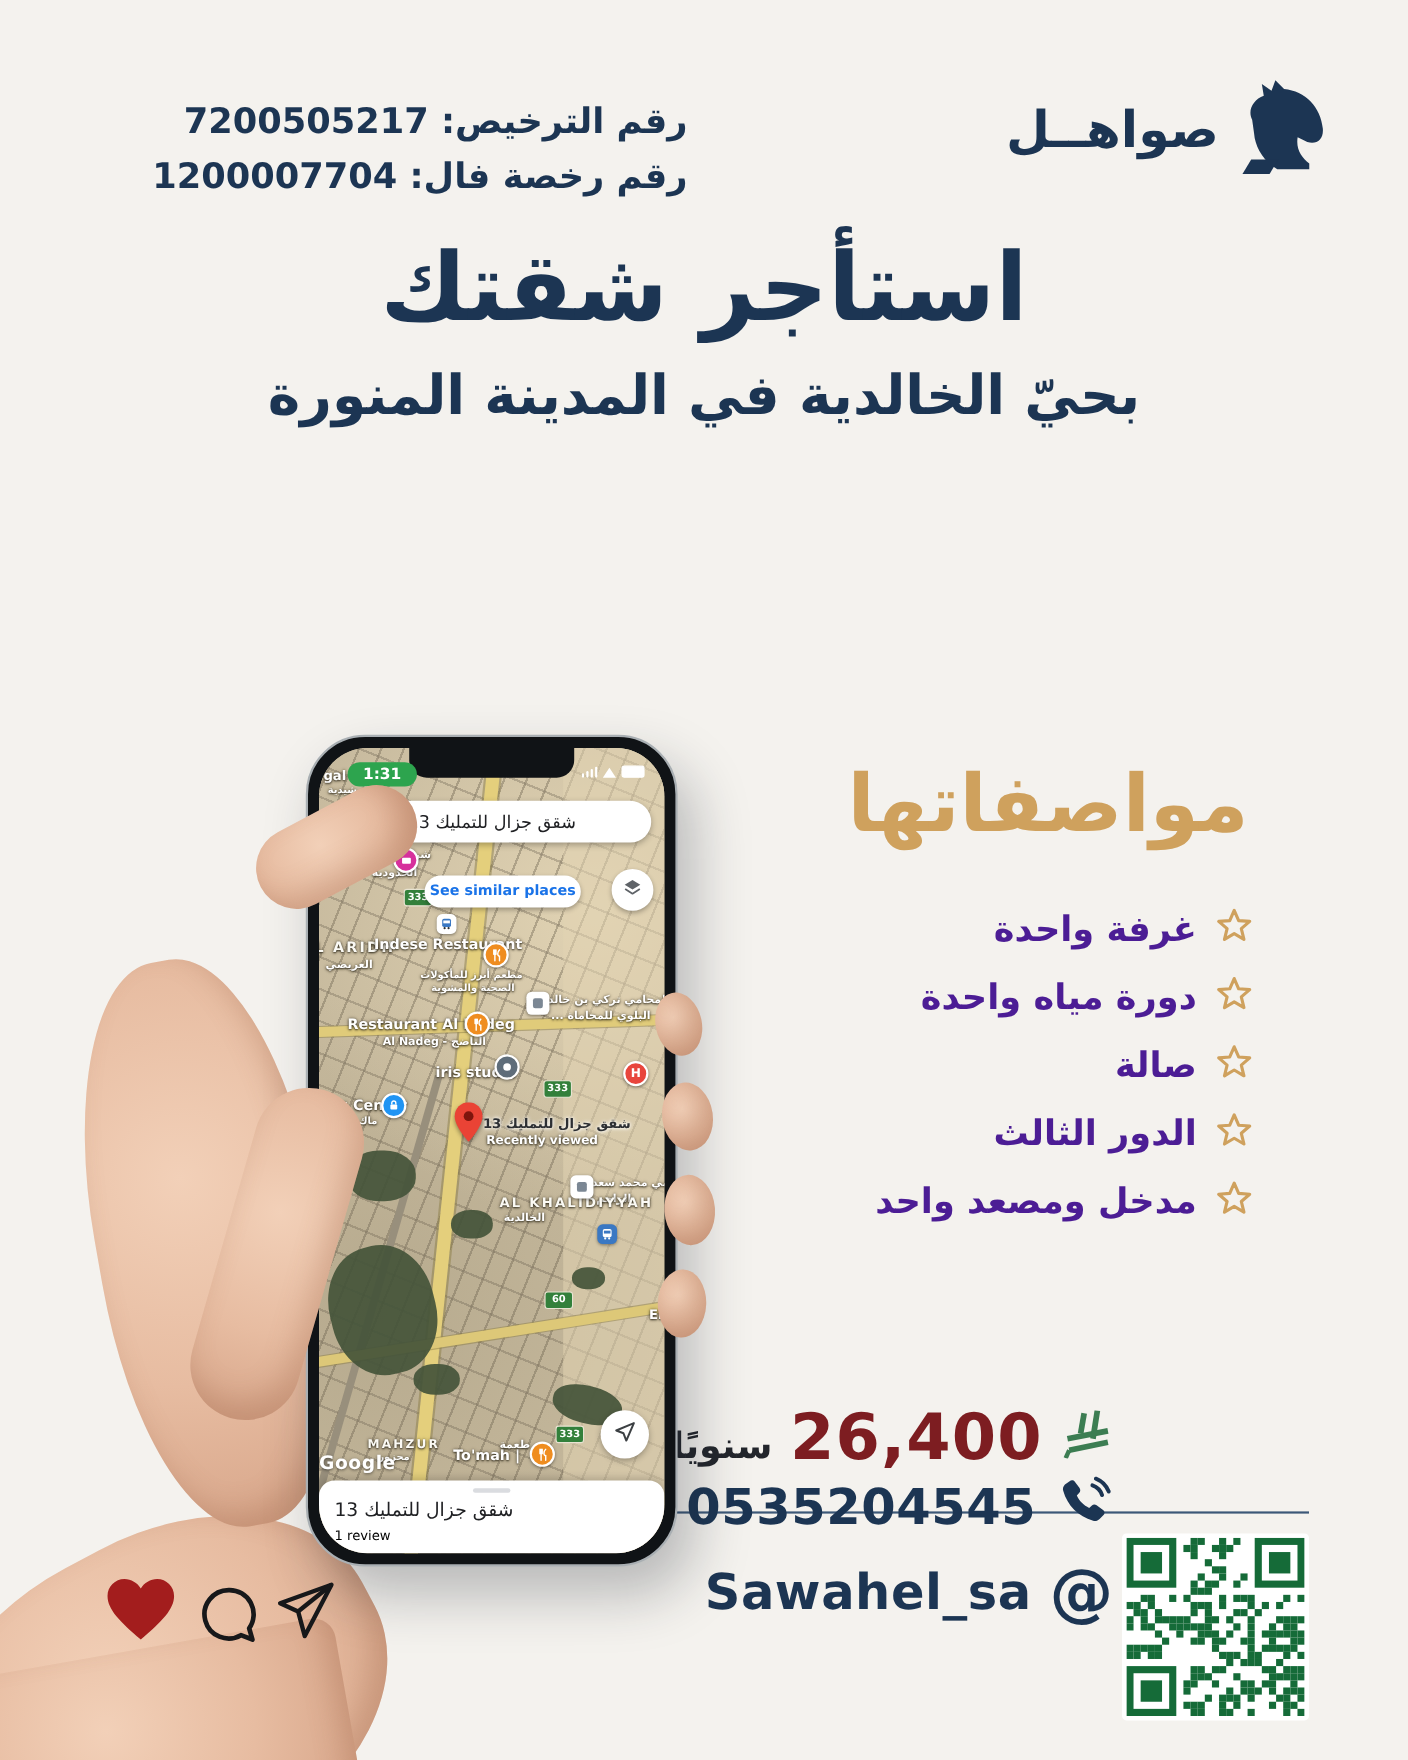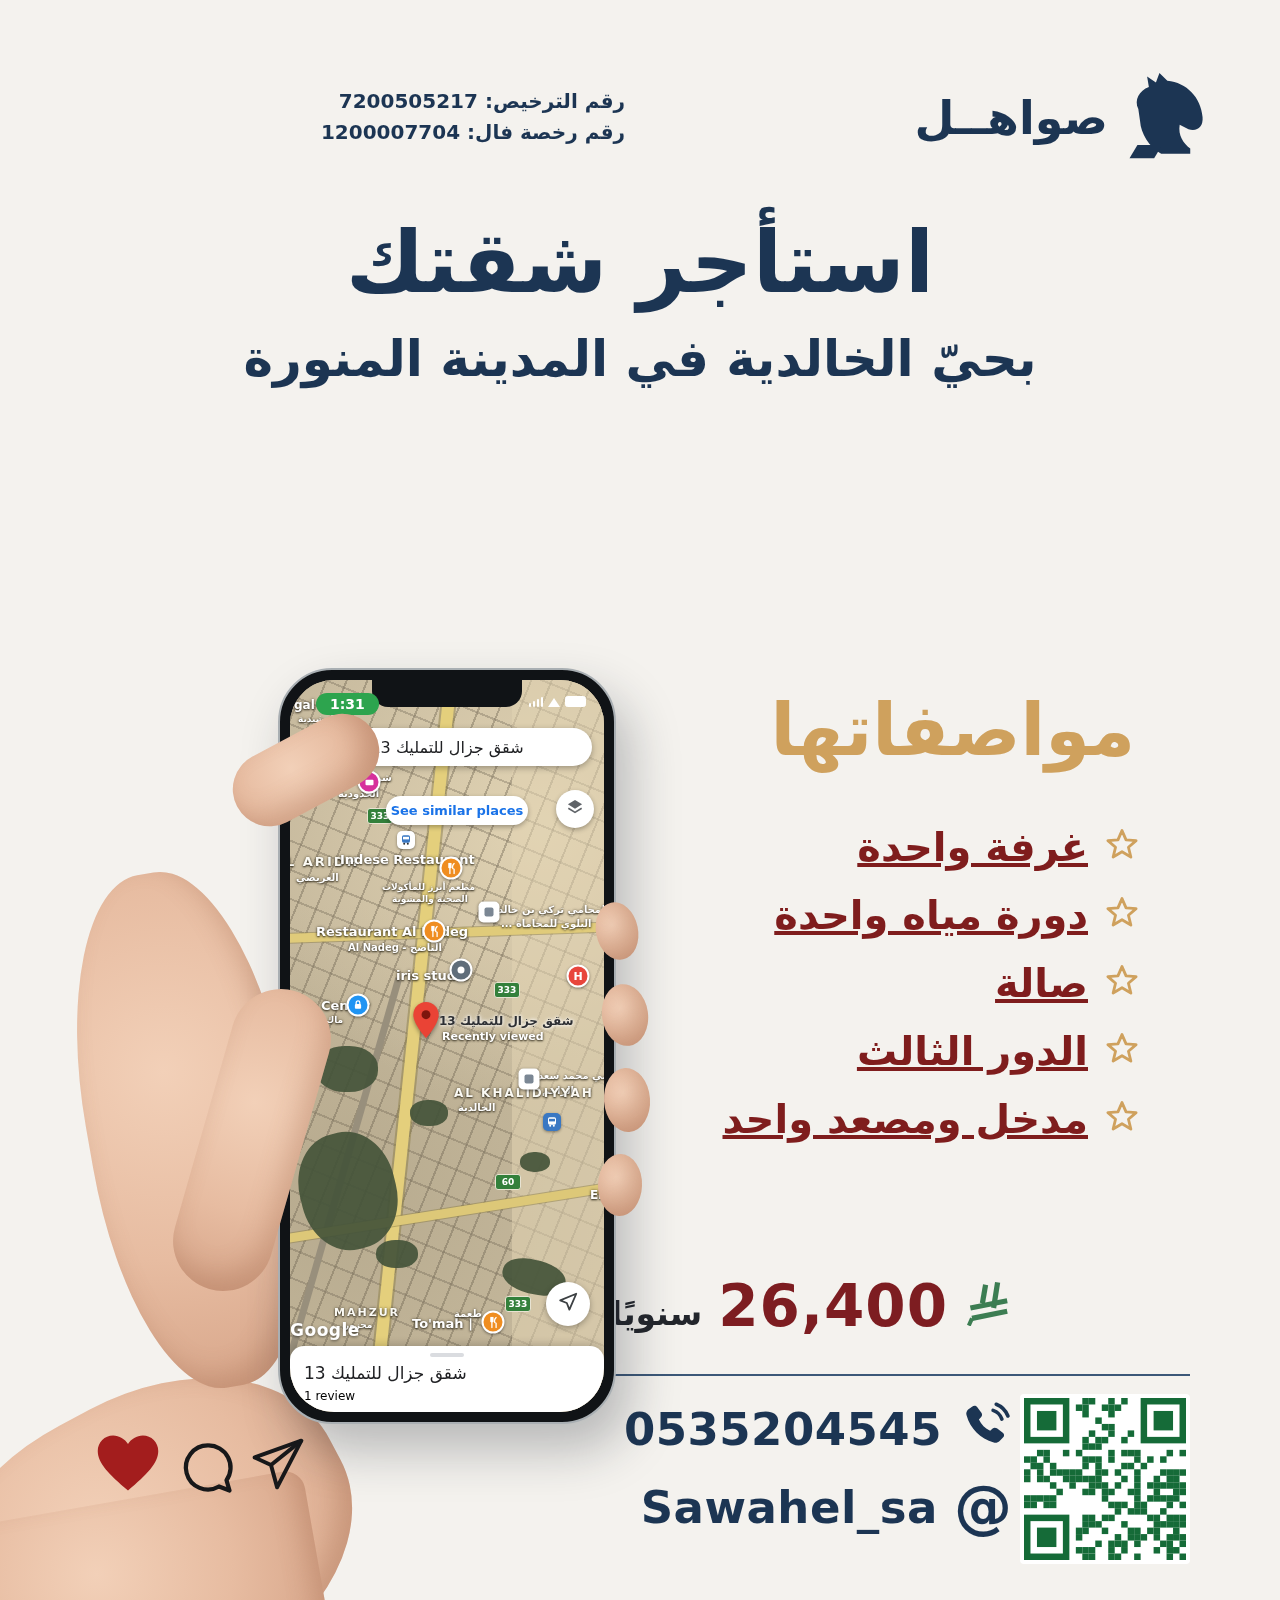--- a/index.html
+++ b/index.html
@@ -2,46 +2,46 @@
 <html><head>
 <meta charset="utf-8">
 <style>
   html,body{margin:0;padding:0;}
   body{width:1280px;height:1600px;position:relative;overflow:hidden;
        font-family:"DejaVu Sans","Liberation Sans",sans-serif;background:#f4f2ee;}
   #poster{position:absolute;inset:0;width:1280px;height:1600px;background:#f4f2ee;overflow:hidden;}
 
   
   .licenses{position:absolute;top:86px;left:85px;width:540px;text-align:right;direction:rtl;
-            color:#1c3553;font-weight:700;font-size:20px;line-height:1.55;}
+            color:#1c3553;font-weight:700;font-size:32px;line-height:1.55;}
   .brand{position:absolute;top:72px;right:62px;display:flex;align-items:center;gap:14px;}
   .brand-name{color:#1c3553;font-weight:800;font-size:46px;direction:rtl;letter-spacing:0;}
 
   
   .hero-title{position:absolute;top:212px;left:0;width:1280px;text-align:center;direction:rtl;
               color:#1c3553;font-weight:800;font-size:86px;}
   .hero-sub{position:absolute;top:330px;left:0;width:1280px;text-align:center;direction:rtl;
             color:#1c3553;font-weight:700;font-size:50px;}
   .area-badge{position:absolute;top:497px;left:115px;width:565px;height:121px;background:#152c46;
               border-radius:16px;display:flex;align-items:center;justify-content:center;
               color:#cfa15d;font-weight:800;font-size:45px;direction:rtl;}
 
   
   .specs-heading{position:absolute;top:688px;right:145px;color:#cfa15d;font-weight:800;font-size:72px;direction:rtl;}
   .specs-list{position:absolute;top:824px;right:140px;width:480px;direction:rtl;}
   .spec-item{display:flex;align-items:center;gap:16px;margin-bottom:22px;direction:rtl;}
-  .spec-item .txt{color:#7f1d1d;font-weight:800;font-size:40px;white-space:nowrap;text-decoration:underline;}
+  .spec-item .txt{color:#4c1d95;font-weight:800;font-size:32px;white-space:nowrap;}
 
   .price-row{position:absolute;top:1272px;right:268px;display:flex;direction:rtl;align-items:center;gap:16px;}
   .price-amount{color:#7d1d21;font-weight:800;font-size:58px;letter-spacing:1px;}
   .price-period{color:#23262c;font-weight:700;font-size:33px;padding-top:14px;}
 
   .divider{position:absolute;left:615px;top:1374px;width:575px;height:2px;background:#3c5878;}
 
-  .contact{position:absolute;top:1400px;right:268px;text-align:right;}
+  .contact{position:absolute;top:1340px;right:268px;text-align:right;}
   .contact-row{display:flex;justify-content:flex-end;align-items:center;gap:16px;margin-bottom:20px;}
   .contact-phone,.contact-handle{color:#1c3553;font-weight:800;font-size:45px;letter-spacing:.5px;}
   .at-glyph{color:#1c3553;font-weight:800;font-size:58px;line-height:1;}
 
   .qr-box{position:absolute;top:1394px;left:1020px;width:170px;height:170px;background:#fff;
           border-radius:4px;padding:4px;box-sizing:border-box;}
 
   
   .skin{position:absolute;background:radial-gradient(circle at 42% 38%,#f2d0b8 0%,#e7bca1 55%,#d6a488 100%);
         box-shadow:inset -10px -14px 26px rgba(150,95,66,.28);}

